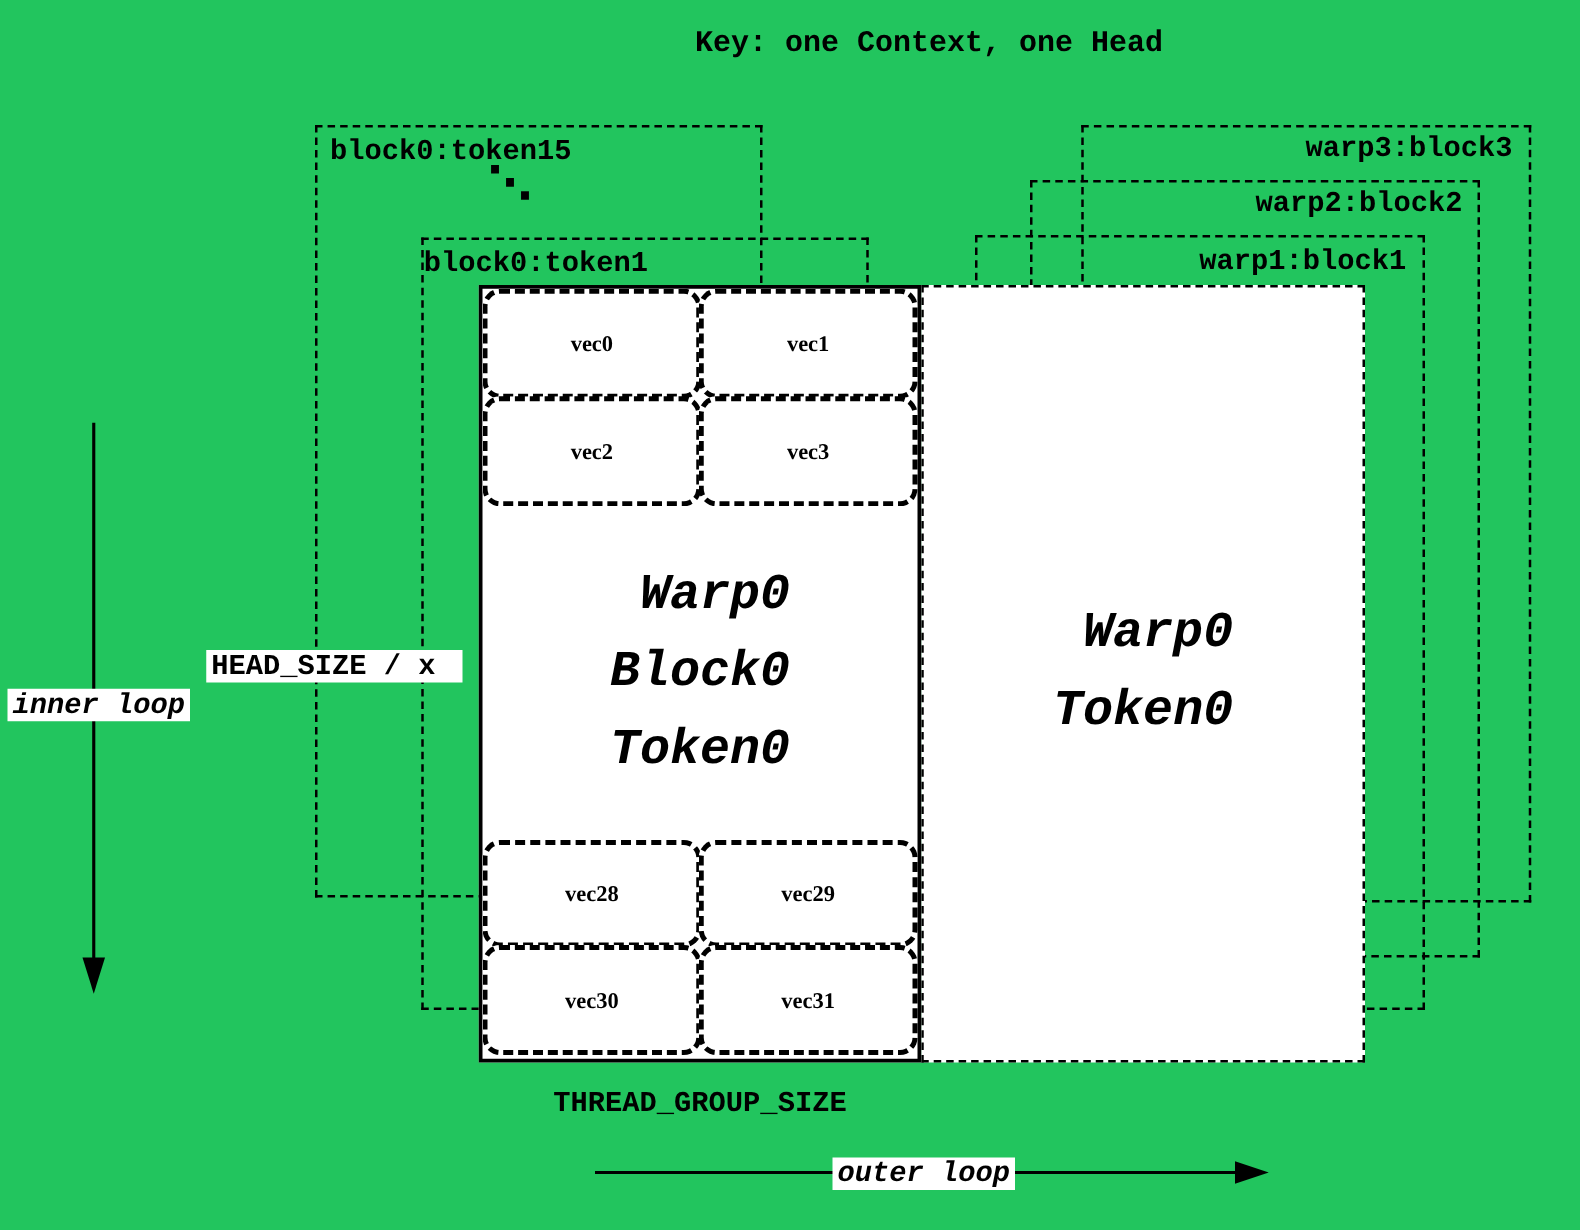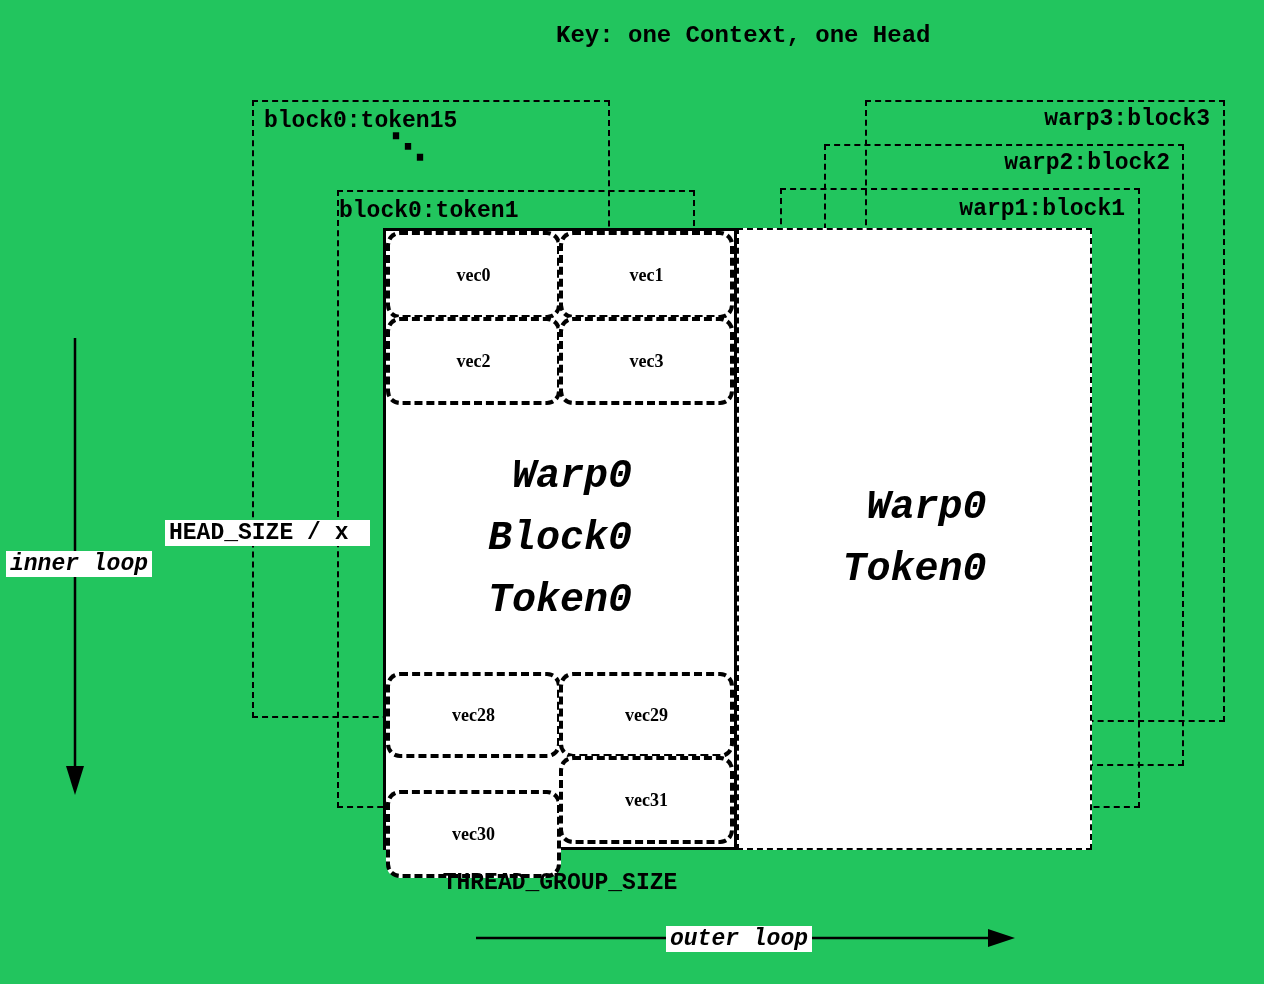--- a/index.html
+++ b/index.html
@@ -60,21 +60,21 @@
     font-size: 18px;
     font-weight: bold;
     font-family: Liberation Serif, serif;
   }
   #vec0  { left: 0px;   top: 0px;   width: 175px; height: 88px; }
   #vec1  { left: 173px; top: 0px;   width: 175px; height: 88px; }
   #vec2  { left: 0px;   top: 86px;  width: 175px; height: 88px; }
   #vec3  { left: 173px; top: 86px;  width: 175px; height: 88px; }
   #vec28 { left: 0px;   top: 441px; width: 175px; height: 86px; }
   #vec29 { left: 173px; top: 441px; width: 175px; height: 86px; }
-  #vec30 { left: 0px;   top: 525px; width: 175px; height: 88px; margin-top: 34px; }
+  #vec30 { left: 0px;   top: 525px; width: 175px; height: 88px; }
   #vec31 { left: 173px; top: 525px; width: 175px; height: 88px; }
   .lbl {
     position: absolute;
     font-size: 23px;
     font-weight: bold;
     white-space: nowrap;
     z-index: 4;
   }
   .lbl.bg { background: #ffffff; padding: 0 4px; }
   .lbl.italic { font-style: italic; }

